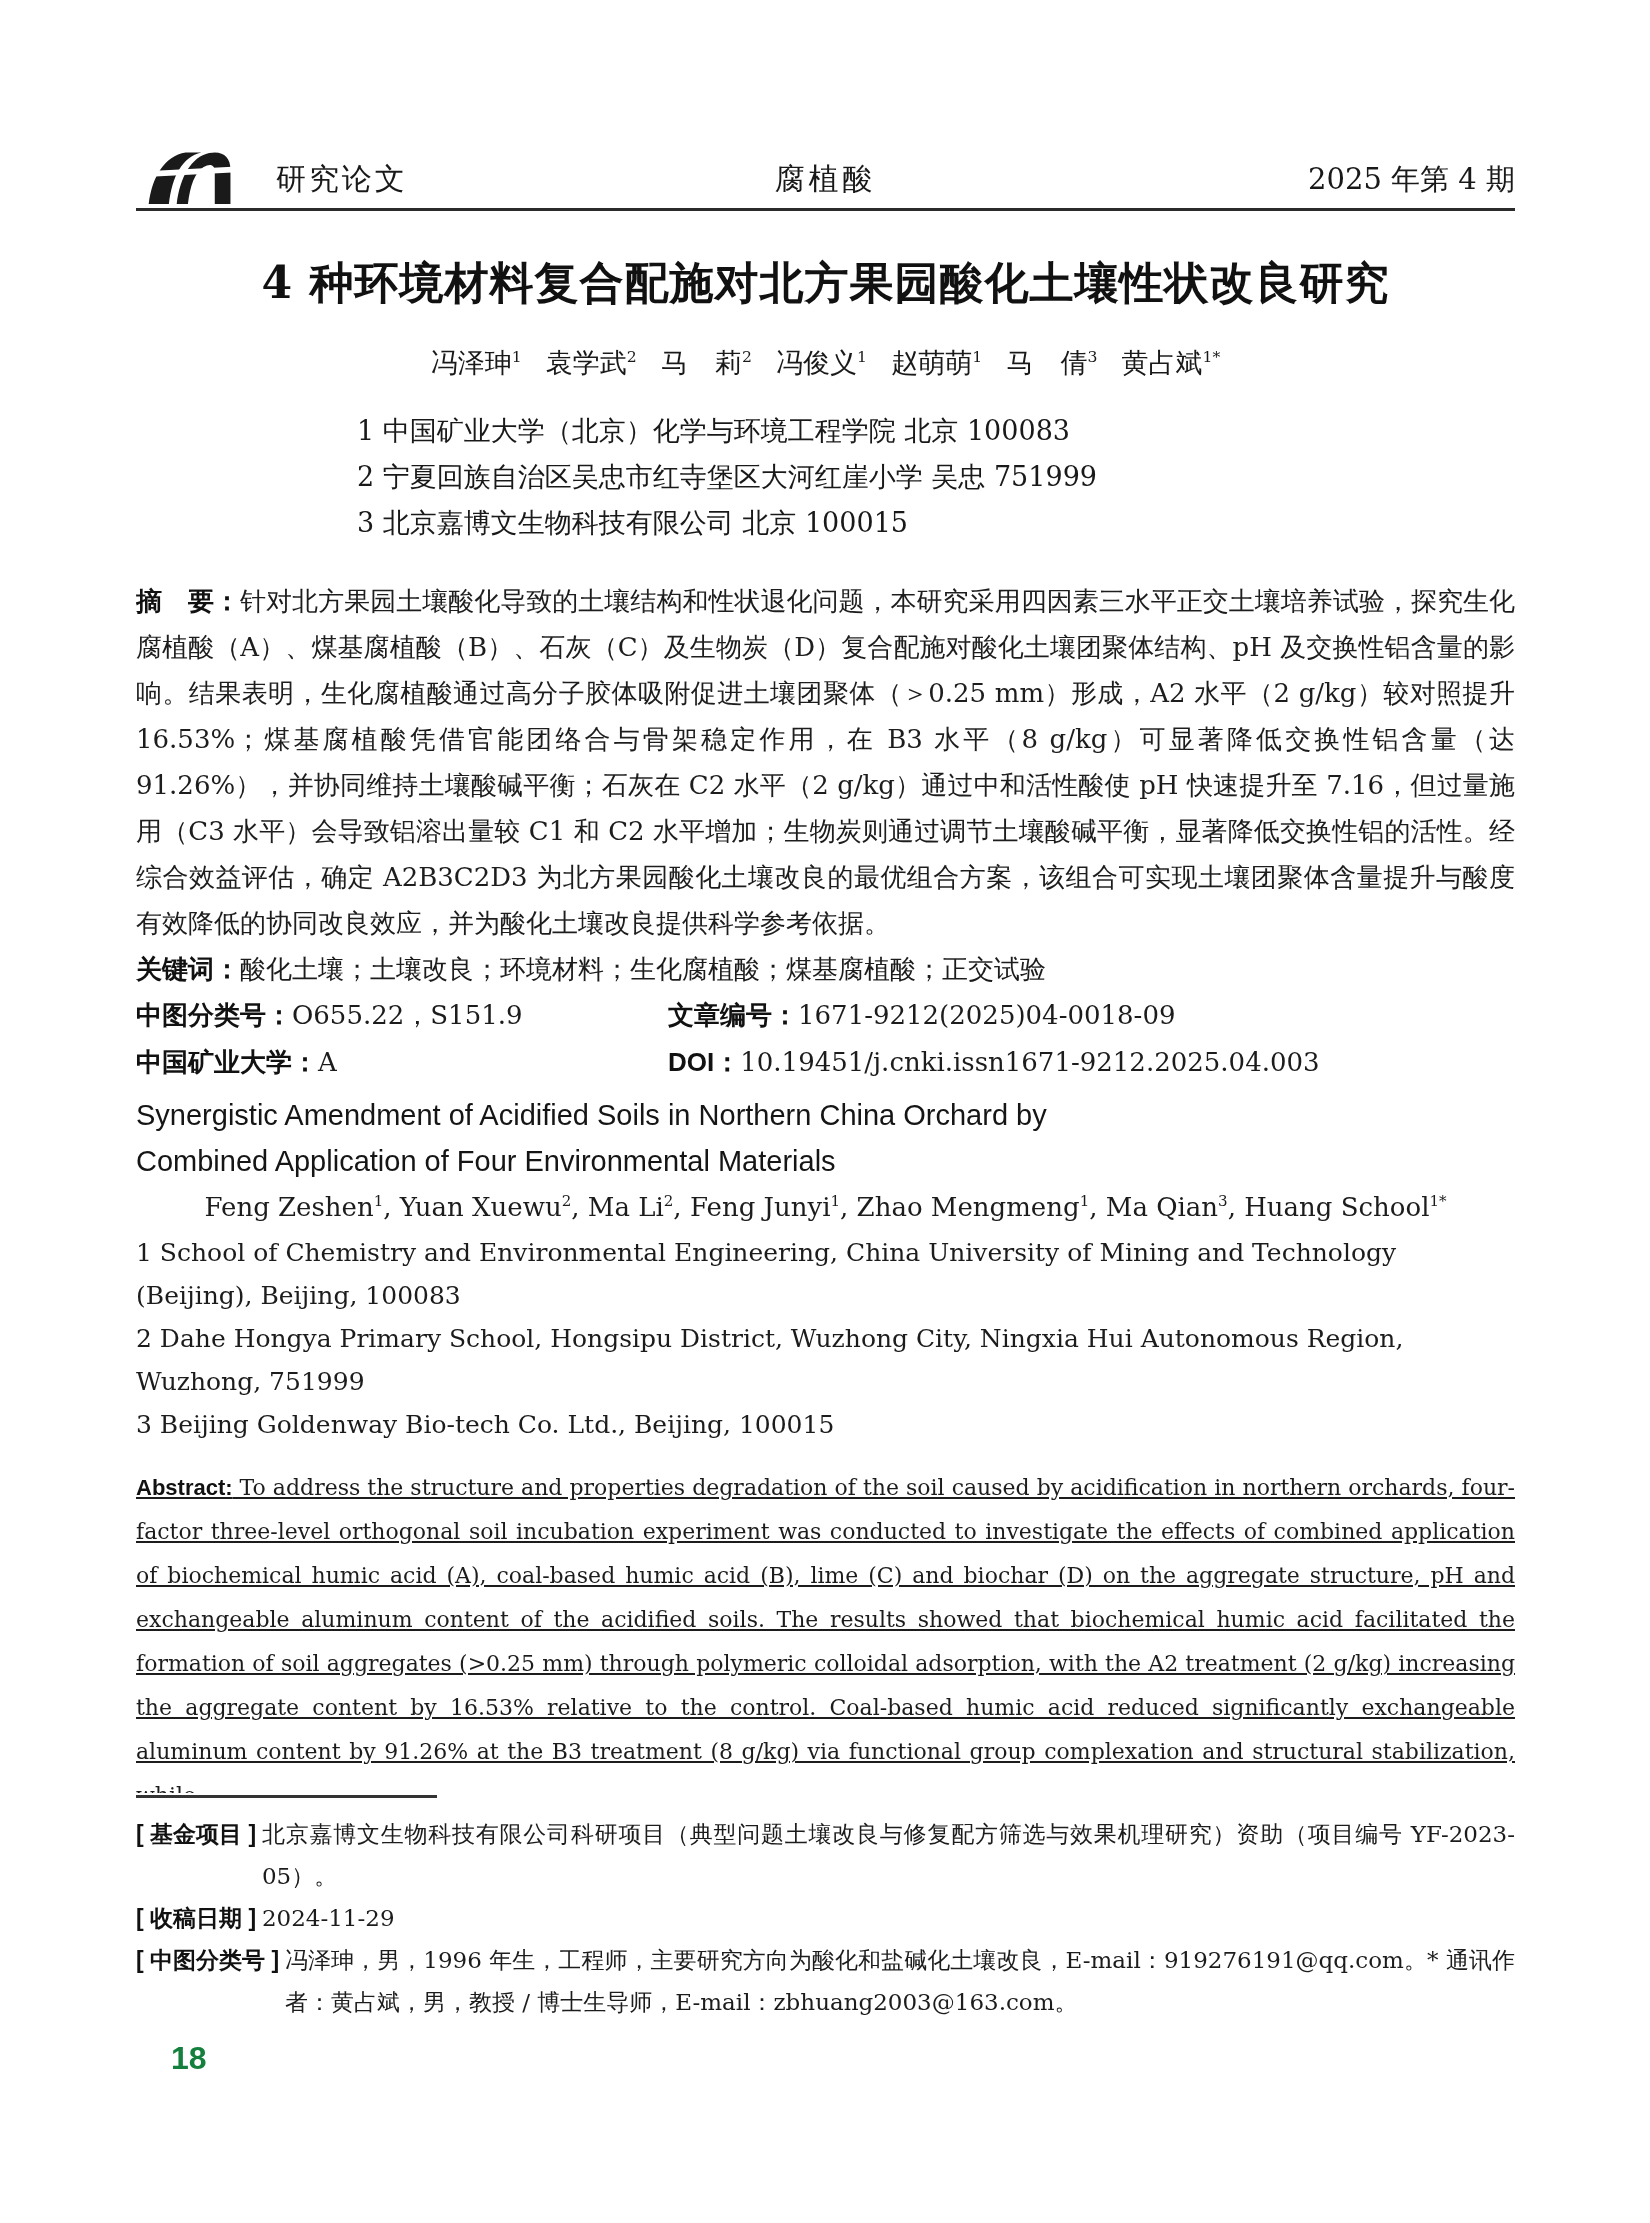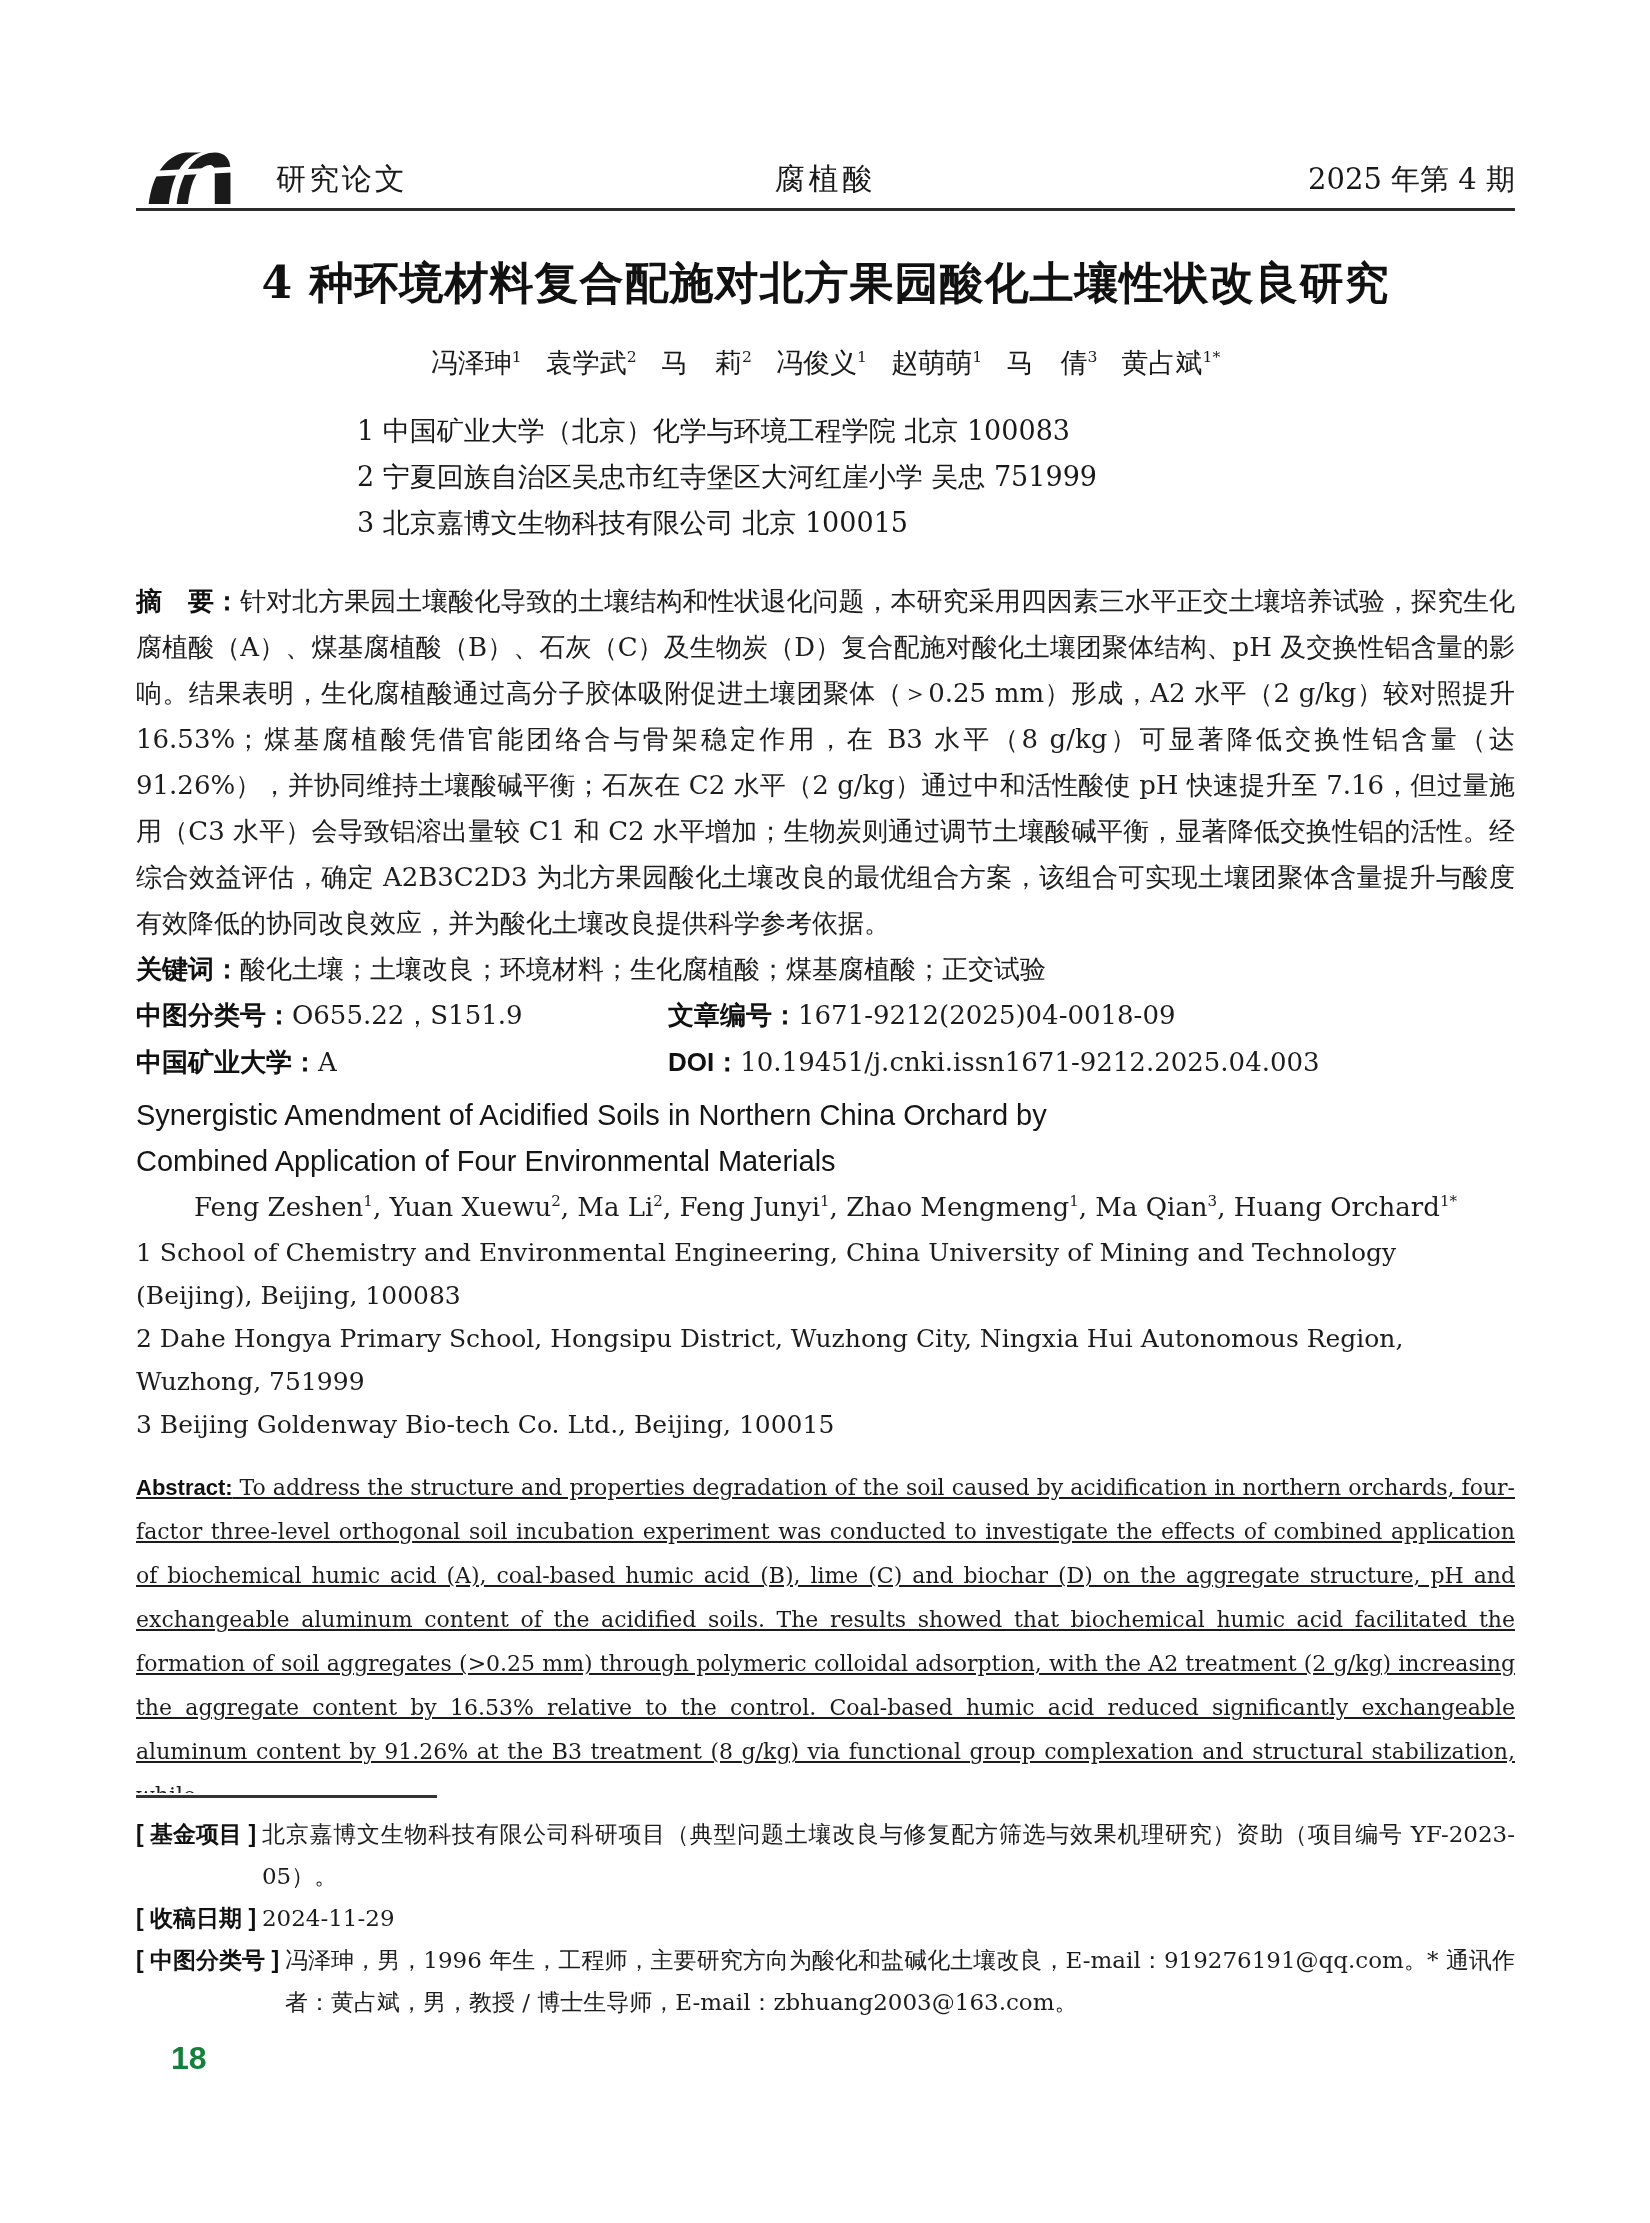--- a/index.html
+++ b/index.html
@@ -149,21 +149,21 @@
       <div>Combined Application of Four Environmental Materials</div>
     </div>
 
     <div class="en-authors">
       <span class="author"><span>Feng Zeshen</span><sup>1</sup><span>, </span></span>
       <span class="author"><span>Yuan Xuewu</span><sup>2</sup><span>, </span></span>
       <span class="author"><span>Ma Li</span><sup>2</sup><span>, </span></span>
       <span class="author"><span>Feng Junyi</span><sup>1</sup><span>, </span></span>
       <span class="author"><span>Zhao Mengmeng</span><sup>1</sup><span>, </span></span>
       <span class="author"><span>Ma Qian</span><sup>3</sup><span>, </span></span>
-      <span class="author"><span>Huang Orchard</span><sup>1*</sup><span></span></span>
+      <span class="author"><span>Huang School</span><sup>1*</sup><span></span></span>
     </div>
 
     <div class="en-affils">
       <div>1 School of Chemistry and Environmental Engineering, China University of Mining and Technology (Beijing), Beijing, 100083</div>
       <div>2 Dahe Hongya Primary School, Hongsipu District, Wuzhong City, Ningxia Hui Autonomous Region, Wuzhong, 751999</div>
       <div>3 Beijing Goldenway Bio-tech Co. Ltd., Beijing, 100015</div>
     </div>
 
     <p class="en-abstract"><span class="lbl">Abstract:</span><span> To address the structure and properties degradation of the soil caused by acidification in northern orchards, four-factor three-level orthogonal soil incubation experiment was conducted to investigate the effects of combined application of biochemical humic acid (A), coal-based humic acid (B), lime (C) and biochar (D) on the aggregate structure, pH and exchangeable aluminum content of the acidified soils. The results showed that biochemical humic acid facilitated the formation of soil aggregates (&gt;0.25 mm) through polymeric colloidal adsorption, with the A2 treatment (2 g/kg) increasing the aggregate content by 16.53% relative to the control. Coal-based humic acid reduced significantly exchangeable aluminum content by 91.26% at the B3 treatment (8 g/kg) via functional group complexation and structural stabilization, while</span></p>
 

